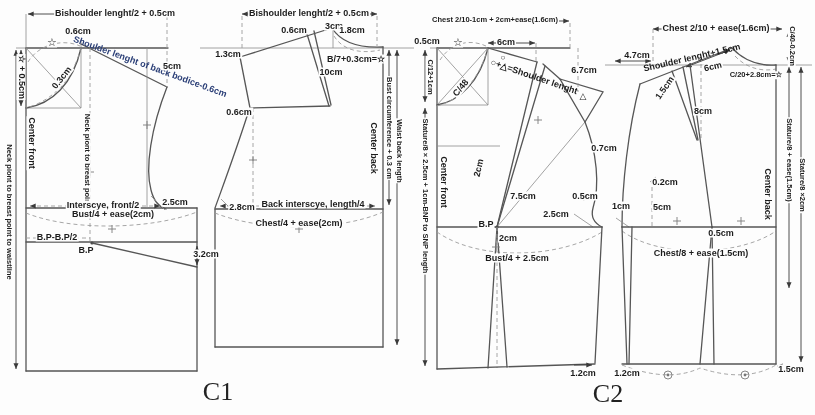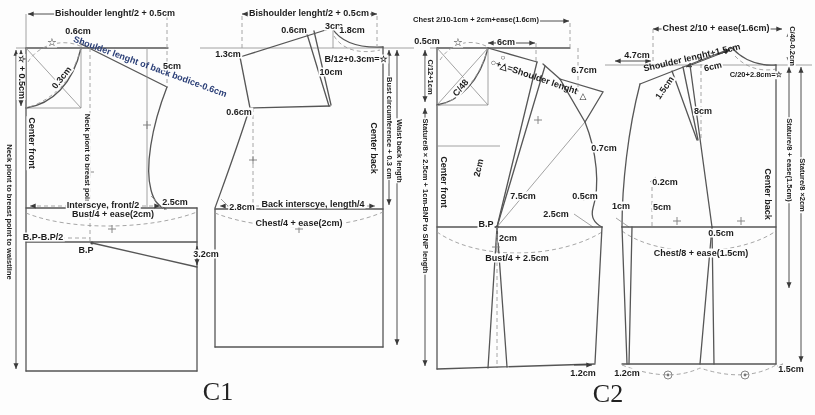--- a/index.html
+++ b/index.html
@@ -183,40 +183,40 @@
 <span class="lbl" style="left:21px;top:77px;transform:translate(-50%,-50%) rotate(90deg)">☆ + 0.5cm</span>
 <span class="lbl" style="left:62px;top:78px;transform:translate(-50%,-50%) rotate(-52deg)">0.3cm</span>
 <span class="lbl blue" style="left:150px;top:67px;transform:translate(-50%,-50%) rotate(20deg);background:transparent">Shoulder lenght of back bodice-0.6cm</span>
 <span class="lbl" style="left:172px;top:66px">5cm</span>
 <span class="lbl" style="left:31px;top:143px;transform:translate(-50%,-50%) rotate(90deg)">Center front</span>
 <span class="lbl sm" style="left:87px;top:160px;transform:translate(-50%,-50%) rotate(90deg)">Neck piont to breast point</span>
 <span class="lbl sm" style="left:9px;top:212px;transform:translate(-50%,-50%) rotate(90deg)">Neck piont to breast point to waistline</span>
 <span class="lbl" style="left:103px;top:205px">Interscye, front/2</span>
 <span class="lbl" style="left:175px;top:202px">2.5cm</span>
 <span class="lbl" style="left:113px;top:214px">Bust/4 + ease(2cm)</span>
-<span class="lbl" style="left:43px;top:237px">B.P-B.P/2</span>
+<span class="lbl" style="left:57px;top:237px">B.P-B.P/2</span>
 <span class="lbl" style="left:86px;top:250px">B.P</span>
 <span class="lbl" style="left:206px;top:254px">3.2cm</span>
 
 <span class="lbl" style="left:309px;top:13px">Bishoulder lenght/2 + 0.5cm</span>
 <span class="lbl" style="left:228px;top:54px">1.3cm</span>
 <span class="lbl" style="left:294px;top:30px">0.6cm</span>
 <span class="lbl" style="left:334px;top:26px">3cm</span>
 <span class="lbl" style="left:352px;top:30px">1.8cm</span>
-<span class="lbl" style="left:356px;top:59px">B/12+0.3cm=☆</span>
+<span class="lbl" style="left:356px;top:59px">B/7+0.3cm=☆</span>
 <span class="lbl" style="left:331px;top:72px">10cm</span>
 <span class="lbl" style="left:239px;top:112px">0.6cm</span>
 <span class="lbl" style="left:373px;top:148px;transform:translate(-50%,-50%) rotate(90deg)">Center back</span>
 <span class="lbl sm" style="left:389px;top:128px;transform:translate(-50%,-50%) rotate(90deg)">Bust circumference + 0.3 cm</span>
 <span class="lbl sm" style="left:399px;top:151px;transform:translate(-50%,-50%) rotate(90deg)">Waist back length</span>
 <span class="lbl" style="left:313px;top:204px">Back interscye, length/4</span>
 <span class="lbl" style="left:299px;top:223px">Chest/4 + ease(2cm)</span>
 <span class="lbl" style="left:242px;top:207px">2.8cm</span>
 
-<span class="lbl sm" style="left:476px;top:20px">Chest 2/10-1cm + 2cm+ease(1.6cm)</span>
+<span class="lbl sm" style="left:495px;top:20px">Chest 2/10-1cm + 2cm+ease(1.6cm)</span>
 <span class="lbl" style="left:427px;top:41px">0.5cm</span>
 <span class="lbl sym" style="left:458px;top:42px">☆</span>
 <span class="lbl" style="left:506px;top:42px">6cm</span>
 <span class="lbl sm" style="left:430px;top:77px;transform:translate(-50%,-50%) rotate(90deg)">C/12+1cm</span>
 <span class="lbl" style="left:461px;top:88px;transform:translate(-50%,-50%) rotate(-50deg)">C/48</span>
 <span class="lbl sym" style="left:503px;top:58px;font-size:8px;background:transparent">○</span>
 <span class="lbl" style="left:534px;top:77px;transform:translate(-50%,-50%) rotate(19deg);background:transparent">○+△=Shoulder lenght</span>
 <span class="lbl" style="left:584px;top:70px">6.7cm</span>
 <span class="lbl sym" style="left:583px;top:96px;font-size:9px;background:transparent">△</span>
 <span class="lbl" style="left:479px;top:168px;transform:translate(-50%,-50%) rotate(-78deg)">2cm</span>

